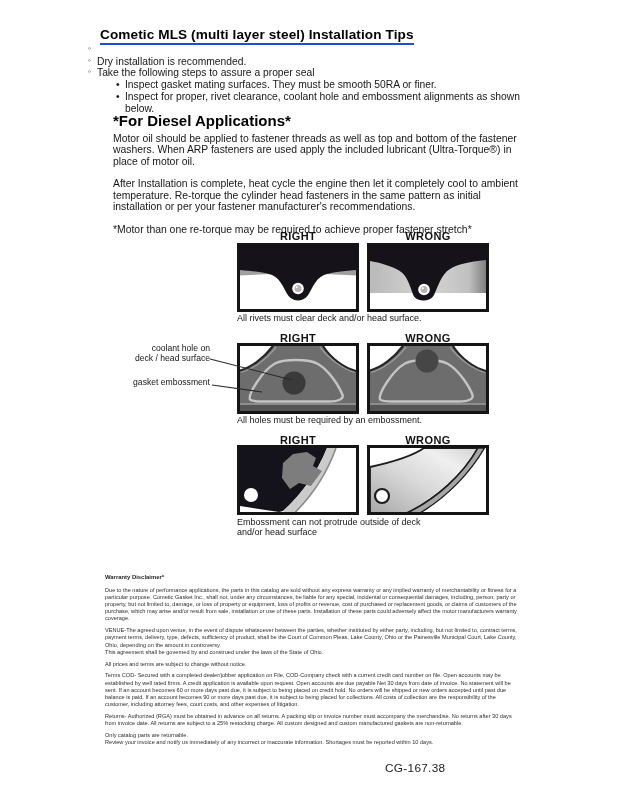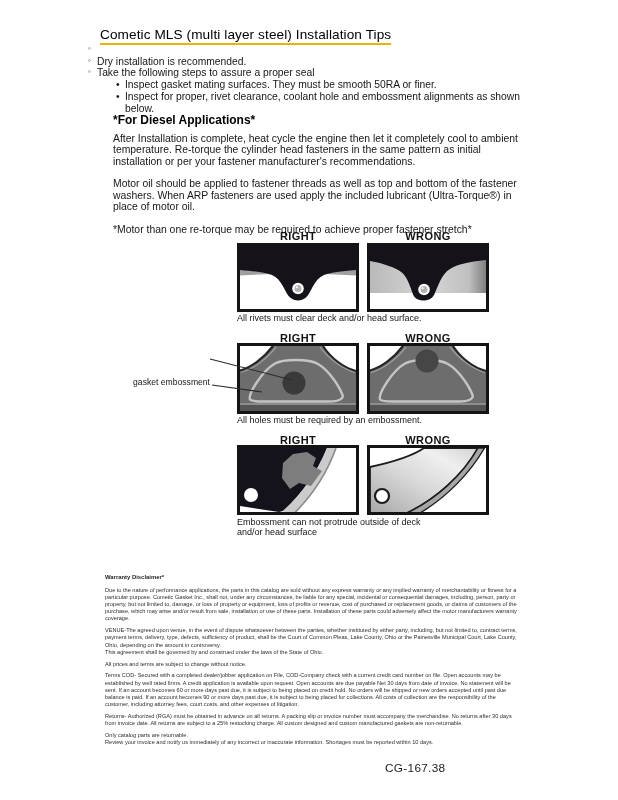--- a/index.html
+++ b/index.html
@@ -1,30 +1,30 @@
 <!DOCTYPE html>
 <html><head>
 <meta charset="utf-8">
 <style>
   html,body{margin:0;padding:0;background:#fff;}
   .page{position:relative;width:618px;height:800px;background:#ffffff;
         font-family:"Liberation Sans","DejaVu Sans",sans-serif;color:#1a1a1a;overflow:hidden;}
   .abs{position:absolute;}
 
-  .title{left:100px;top:27px;font-size:13.6px;font-weight:normal;color:#000;
-         border-bottom:2px solid #eab308;padding-bottom:1px;letter-spacing:.1px;}
+  .title{left:100px;top:27px;font-size:13.6px;font-weight:bold;color:#000;
+         border-bottom:2px solid #1d4ed8;padding-bottom:1px;letter-spacing:.1px;}
 
   .bullets{left:88px;top:44px;width:436px;font-size:10.3px;line-height:11.7px;color:#161616;}
   .bullet-row{display:flex;}
   .bullet-row.sub{padding-left:28px;}
   .marker{width:9px;flex:0 0 9px;text-align:left;}
   .marker.open{font-size:8px;position:relative;top:-1px;}
 
   .diesel{left:113px;top:115px;width:406px;font-size:10.4px;line-height:11.5px;color:#161616;}
-  .diesel .heading{font-size:12px;font-weight:bold;color:#000;margin:0 0 6px 0;}
+  .diesel .heading{font-size:15px;font-weight:bold;color:#000;margin:0 0 6px 0;}
   .diesel p{margin:0 0 11px 0;}
   .diesel p.last{margin-bottom:0;}
 
   .pair-labels{left:237px;width:252px;height:12px;font-size:11px;font-weight:bold;
                letter-spacing:.4px;color:#111;}
   .pair-labels .lab-l{position:absolute;left:0;width:122px;text-align:center;}
   .pair-labels .lab-r{position:absolute;left:130px;width:122px;text-align:center;}
   .pair-boxes{left:237px;width:252px;}
   .pair-boxes svg{position:absolute;top:0;}
   .pair-boxes svg.box-r{left:130px;}
@@ -64,22 +64,22 @@
       <span>Inspect gasket mating surfaces.  They must be smooth 50RA or finer.</span>
     </div>
     <div class="bullet-row sub">
       <span class="marker">•</span>
       <span>Inspect for proper, rivet clearance, coolant hole and embossment alignments as shown below.</span>
     </div>
   </div>
 
   <div class="abs diesel">
     <div class="heading">*For Diesel Applications*</div>
+    <p>Motor oil should be applied to fastener threads as well as top and bottom of the fastener washers. When ARP fasteners are used apply the included lubricant (Ultra-Torque®) in place of motor oil.</p>
     <p>After Installation is complete, heat cycle the engine then let it completely cool to ambient temperature. Re-torque the cylinder head fasteners in the same pattern as initial installation or per your fastener manufacturer's recommendations.</p>
-    <p>Motor oil should be applied to fastener threads as well as top and bottom of the fastener washers. When ARP fasteners are used apply the included lubricant (Ultra-Torque®) in place of motor oil.</p>
     <p class="last">*Motor than one re-torque may be required to achieve proper fastener stretch*</p>
   </div>
 
   <div class="abs pair-labels" style="top:230px;">
     <span class="lab-l">RIGHT</span>
     <span class="lab-r">WRONG</span>
   </div>
   <div class="abs pair-boxes" style="top:243px;height:69px;">
     <svg class="box-l" width="122" height="69" viewBox="0 0 122 69">
       <rect x="0" y="0" width="122" height="69" fill="#ffffff"></rect>
@@ -109,20 +109,24 @@
       <circle cx="55.7" cy="45.2" r="1" fill="#ffffff"></circle>
       <rect x="1.5" y="1.5" width="119" height="66" fill="none" stroke="#141414" stroke-width="3"></rect>
     </svg>
   </div>
   <div class="abs caption" style="top:313px;">All rivets must clear deck and/or head surface.</div>
 
   <div class="abs pair-labels" style="top:332px;">
     <span class="lab-l">RIGHT</span>
     <span class="lab-r">WRONG</span>
   </div>
+  <div class="abs ann ann1">
+    <div>coolant hole on</div>
+    <div>deck / head surface</div>
+  </div>
   <div class="abs ann ann2">gasket embossment</div>
   <div class="abs pair-boxes" style="top:343px;height:71px;">
     <svg class="box-l" width="122" height="71" viewBox="0 0 122 71">
       <rect x="0" y="0" width="122" height="71" fill="#ffffff"></rect>
       <rect x="3" y="3" width="116" height="65" fill="#6d6d6d"></rect>
       <path d="M3,3 H36 C27,15 14,24.5 3,27.5 Z" fill="#ffffff"></path>
       <path d="M36,3 C27,15 14,24.5 3,27.5" fill="none" stroke="#262626" stroke-width="2.2"></path>
       <path d="M86,3 H119 V28 C107,25 94,15.5 86,3 Z" fill="#ffffff"></path>
       <path d="M86,3 C94,15.5 107,25 119,28" fill="none" stroke="#262626" stroke-width="2.2"></path>
       <path d="M39,4 C30,16 16,26 4,29.5" fill="none" stroke="#9b9b9b" stroke-width="1.3"></path>

